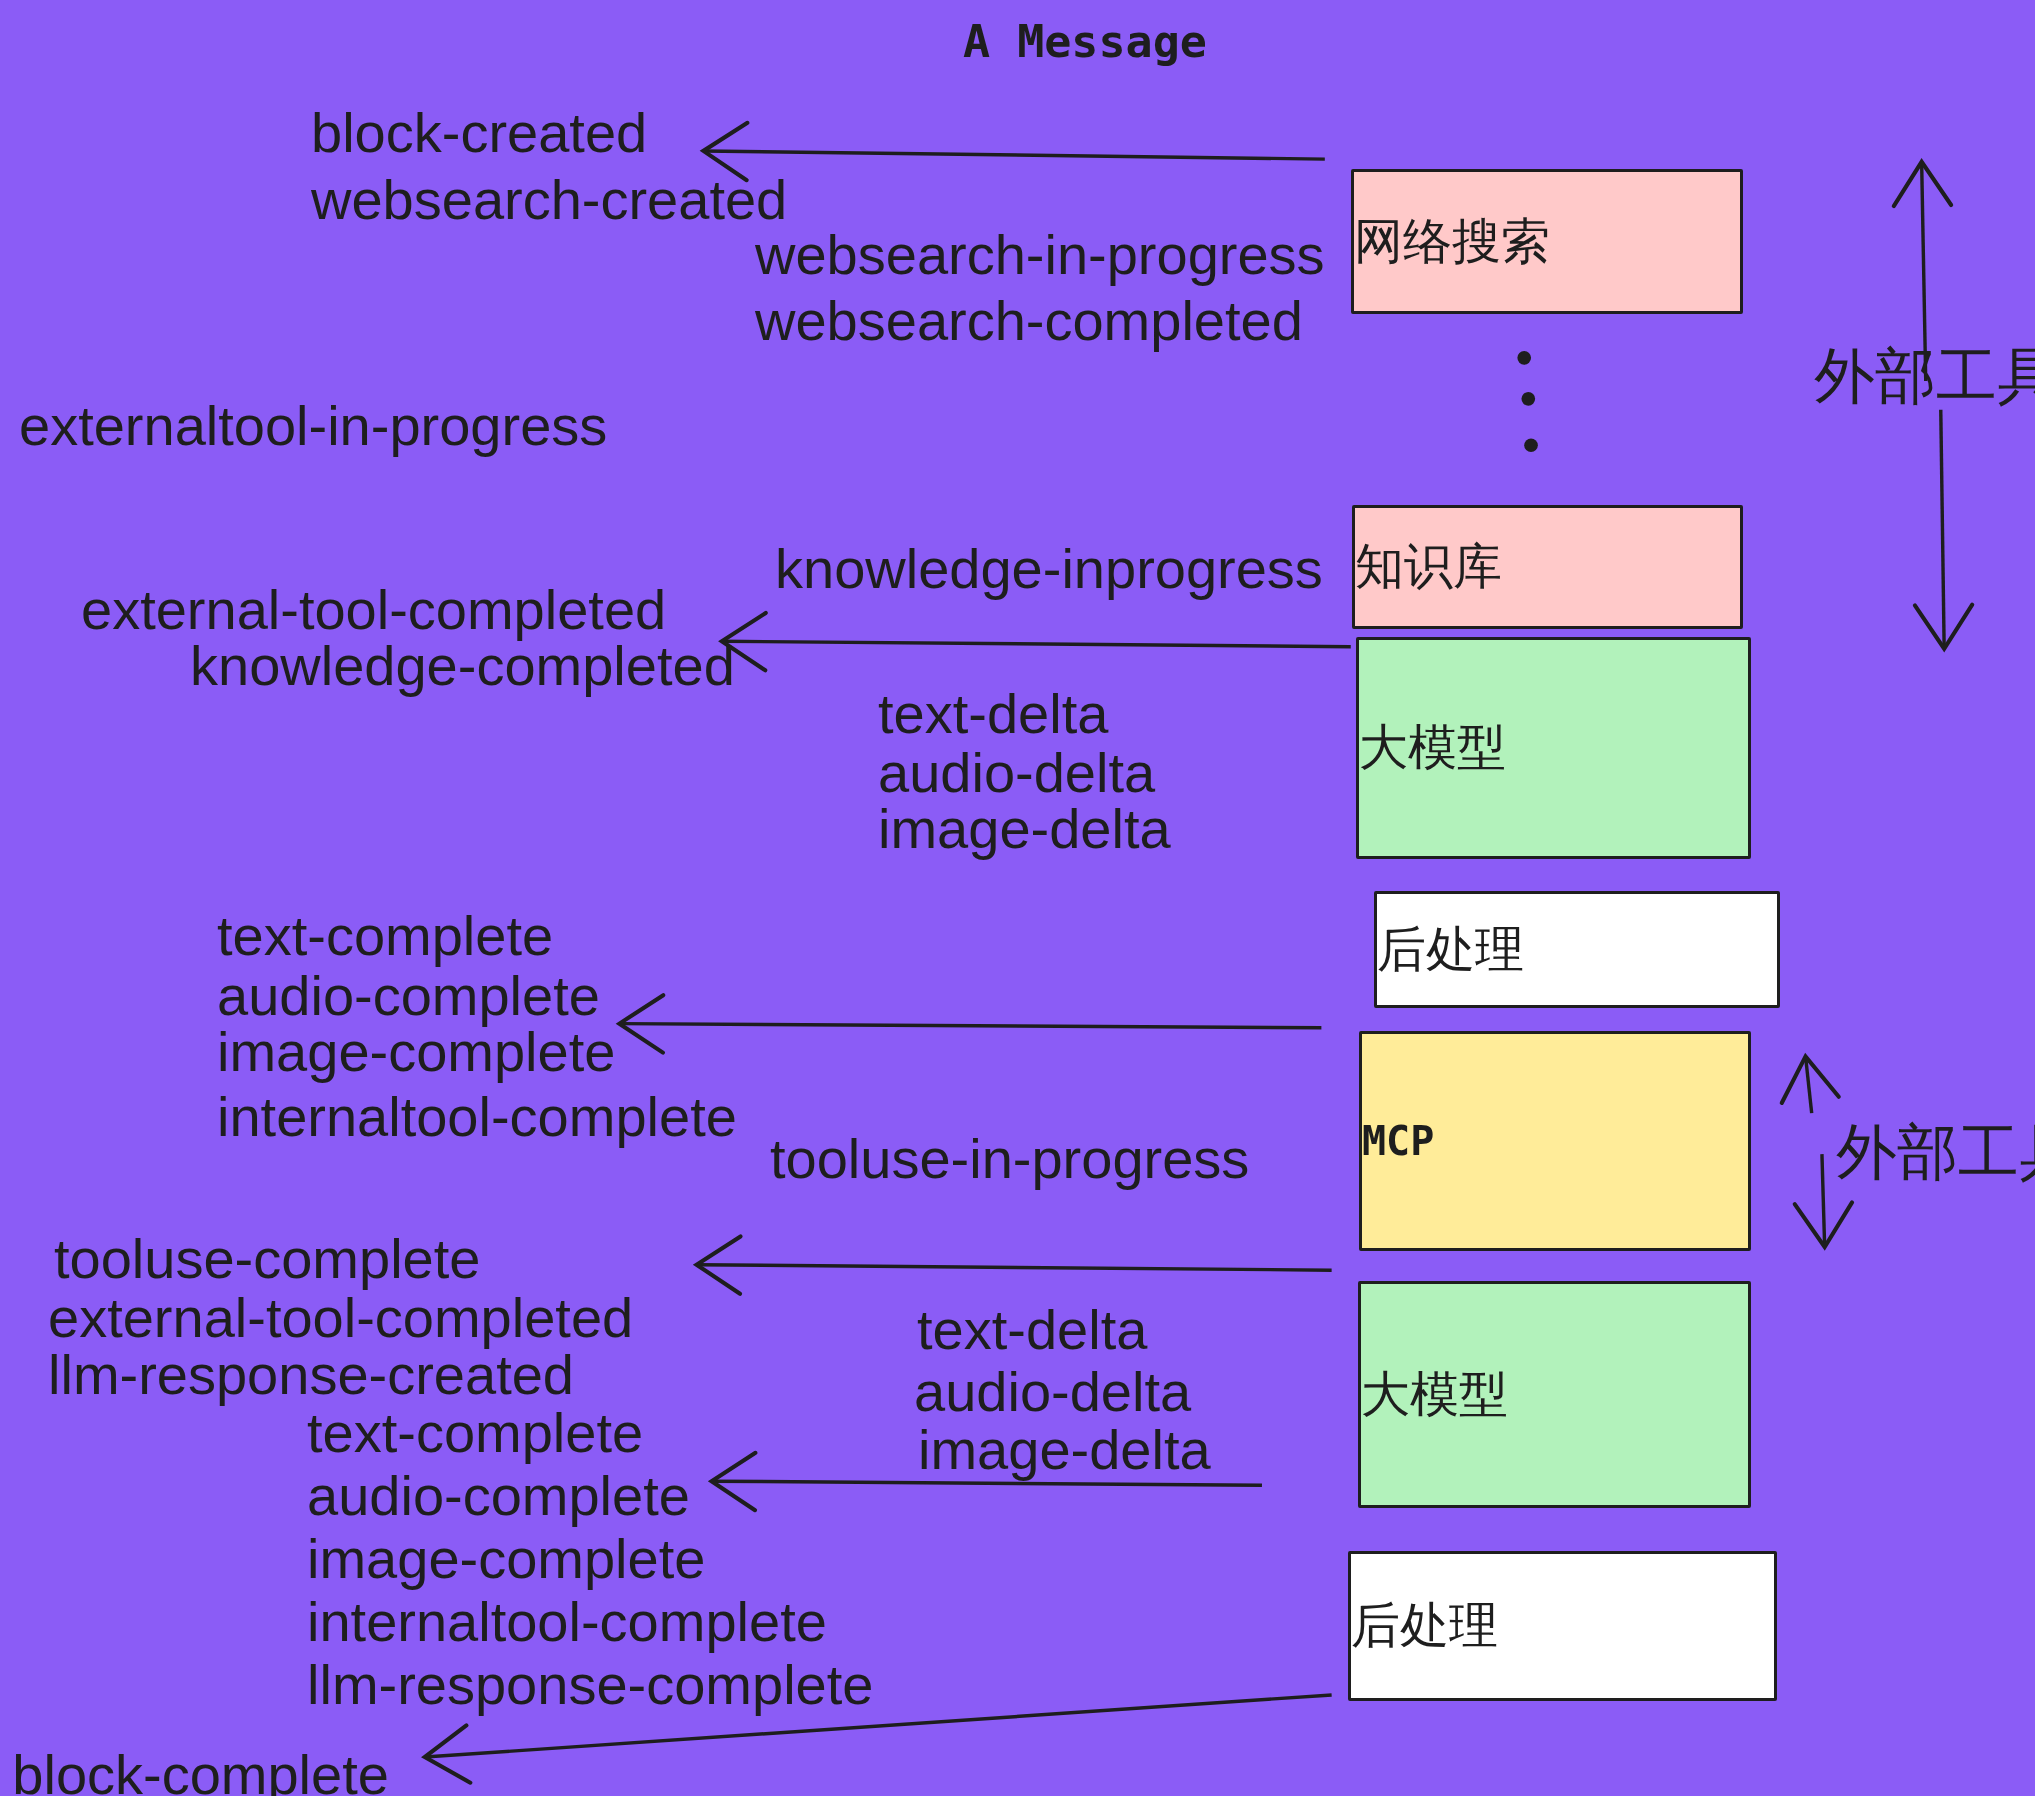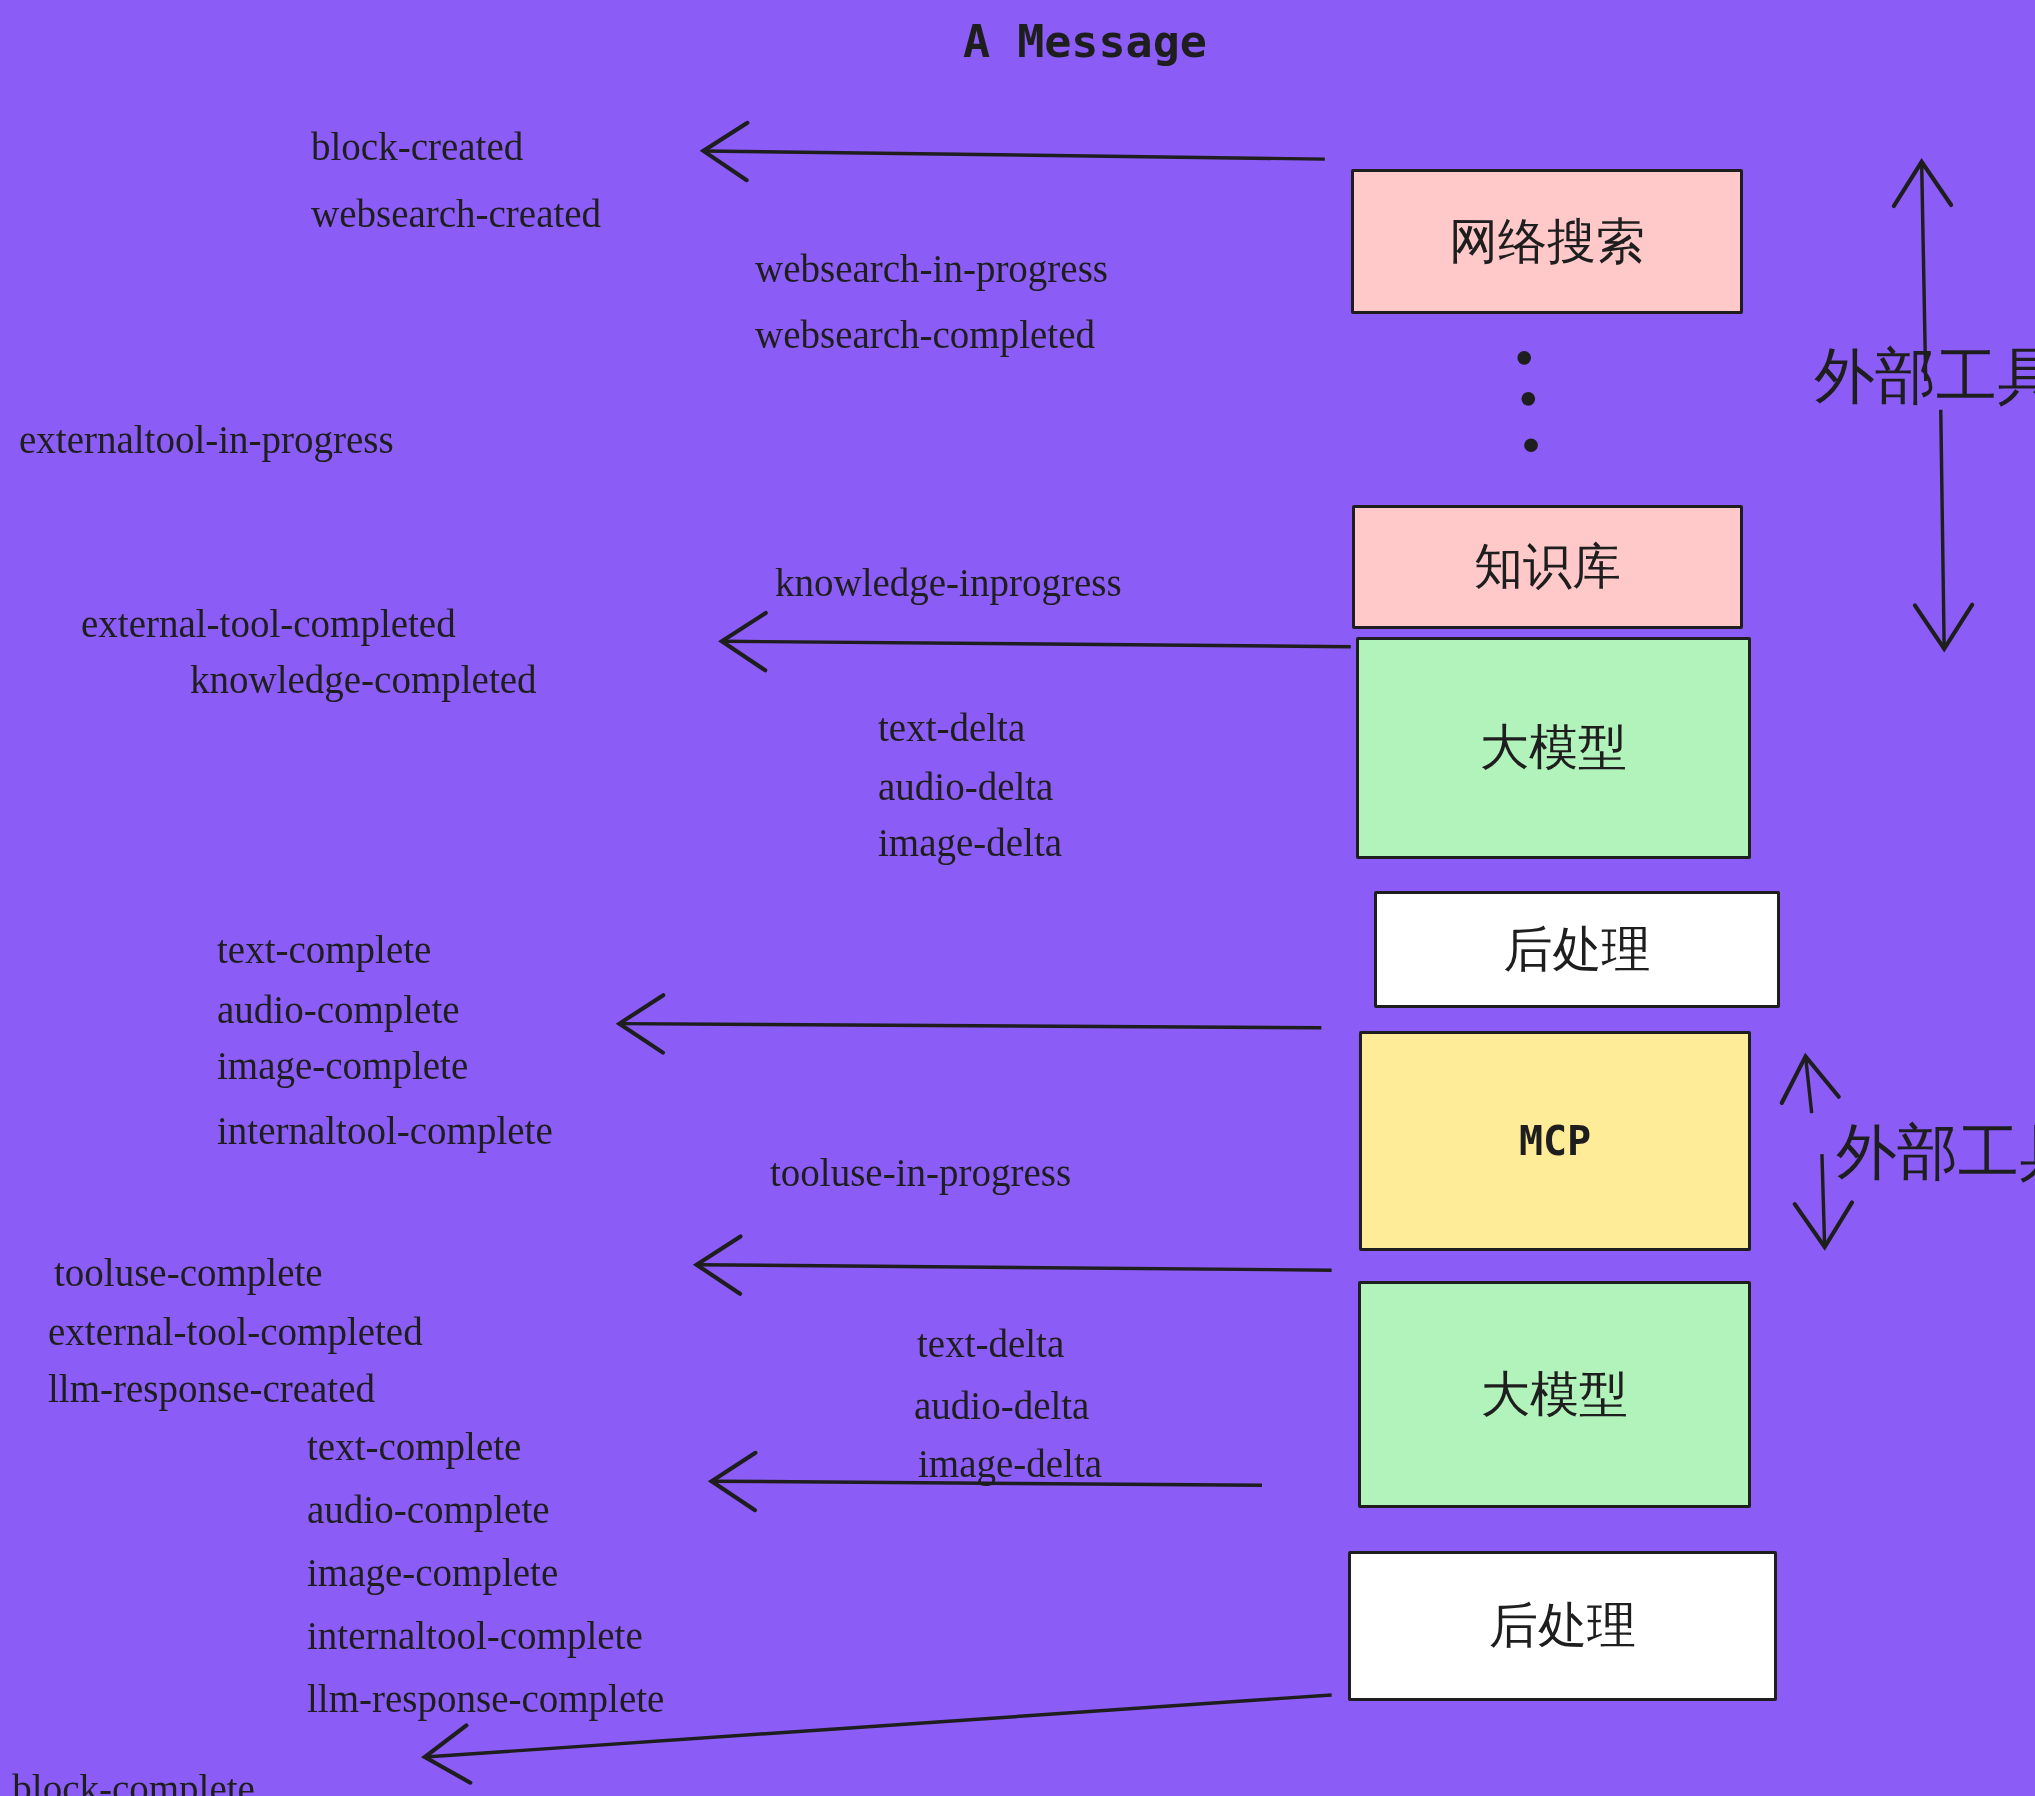--- a/index.html
+++ b/index.html
@@ -13,32 +13,31 @@
   }
   .diagram-title{
     position:absolute;
     left:963px;top:15px;
     font-size:45px;font-weight:700;
     white-space:nowrap;
     font-family:"DejaVu Sans Mono", monospace;
   }
   .evt{
     position:absolute;
-    font-size:39px;
+    font-size:56px;
     line-height:1.1;
     white-space:nowrap;
-    font-family:Liberation Serif, serif;
-    margin-top:24px;
+    font-family:Liberation Sans, sans-serif;
   }
   .box{
     position:absolute;
     box-sizing:border-box;
     border:3.4px solid #1e1e1e;
     border-radius:2px;
-    display:flex;align-items:center;justify-content:center;
+    display:flex;align-items:center;
   }
   .box .lbl{
     font-size:49px;
     font-family:"DejaVu Sans","Liberation Sans",sans-serif;
     white-space:nowrap;
   }
   .box .lbl.latin{
     font-family:"DejaVu Sans Mono", monospace;
     font-weight:700;
     font-size:40px;

